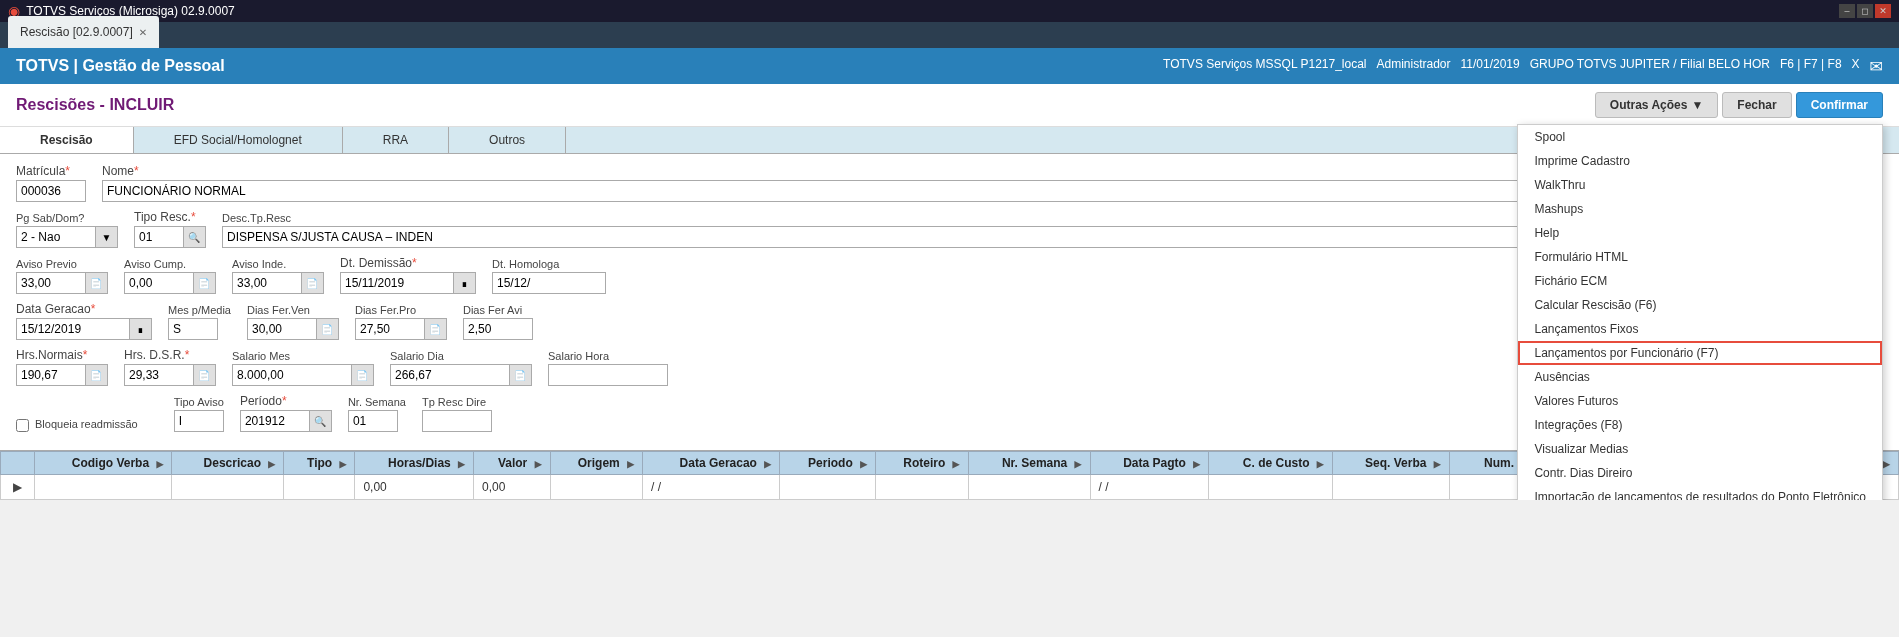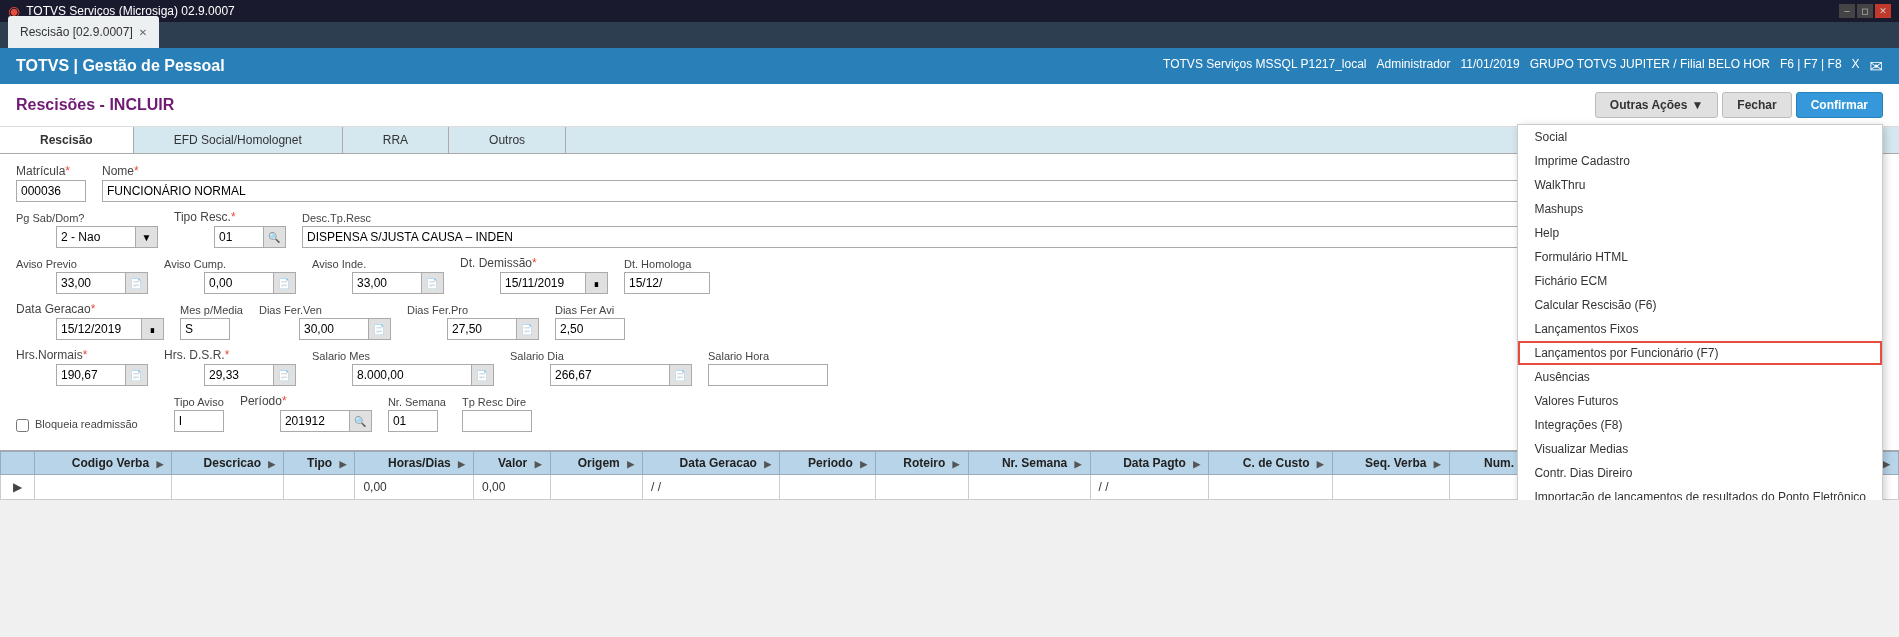--- a/index.html
+++ b/index.html
@@ -148,24 +148,24 @@
       height: 22px;
       border: 1px solid #aaa;
       padding: 2px 4px;
       font-size: 12px;
       background: #fff;
     }
     .field-input.wide { width: 320px; }
     .field-input.medium { width: 120px; }
     .field-input.small { width: 70px; }
     .field-input.xsmall { width: 50px; }
-    .field-input.date { width: 86px; }
+    .field-input.date { width: 114px; }
 
     .input-with-btn { display: flex; align-items: center; }
-    .input-with-btn .field-input { flex: 1; margin-left: 40px; }
+    .input-with-btn .field-input { flex: 1; }
     .input-btn {
       height: 22px;
       width: 22px;
       border: 1px solid #aaa;
       border-left: none;
       background: #e0e0e0;
       cursor: pointer;
       display: flex;
       align-items: center;
       justify-content: center;
@@ -253,21 +253,21 @@
       <span>▼</span>
     </button>
     <button class="btn btn-fechar">
       <span>Fechar</span>
     </button>
     <button class="btn btn-confirmar">
       <span>Confirmar</span>
     </button>
 
     <div class="dropdown-menu">
-      <div class="dropdown-item">Social</div>
+      <div class="dropdown-item">Spool</div>
       <div class="dropdown-item">Imprime Cadastro</div>
       <div class="dropdown-item">WalkThru</div>
       <div class="dropdown-item">Mashups</div>
       <div class="dropdown-item">Help</div>
       <div class="dropdown-item">Formulário HTML</div>
       <div class="dropdown-item">Fichário ECM</div>
       <div class="dropdown-item">Calcular Rescisão (F6)</div>
       <div class="dropdown-item">Lançamentos Fixos</div>
       <div class="dropdown-item highlighted">Lançamentos por Funcionário (F7)</div>
       <div class="dropdown-item">Ausências</div>

